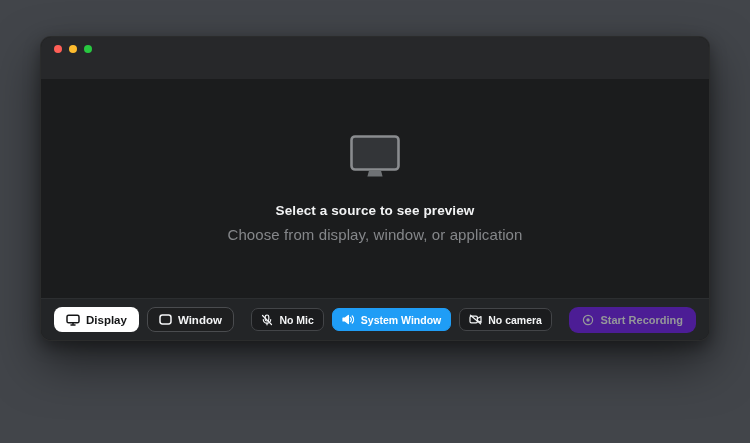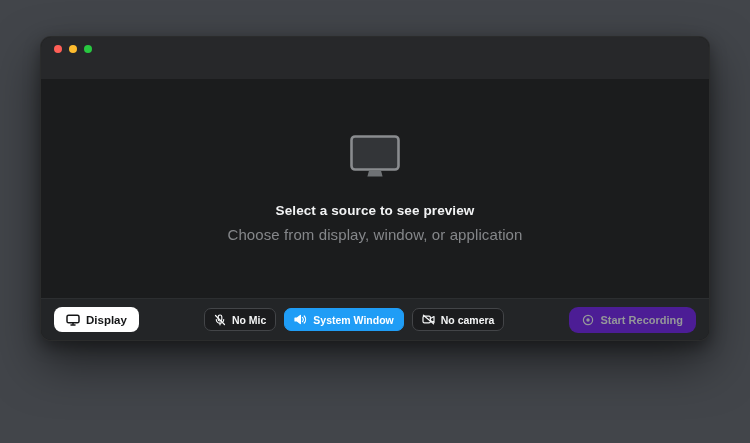--- a/index.html
+++ b/index.html
@@ -83,20 +83,28 @@
       <button class="btn btn-source selected">
         <span>
           <svg width="14" height="12" viewBox="0 0 14 12" fill="none" stroke="#141516" stroke-width="1.5">
             <rect x="1" y="1.2" width="12" height="7.6" rx="1.6"></rect>
             <path d="M5 11 h4" stroke-linecap="round"></path>
             <path d="M7 8.8 v2"></path>
           </svg>
         </span>
         <span>Display</span>
       </button>
+      <button class="btn btn-source unselected">
+        <span>
+          <svg width="13" height="11" viewBox="0 0 13 11" fill="none" stroke="#f4f5f6" stroke-width="1.5">
+            <rect x="1" y="1" width="11" height="9" rx="2.4"></rect>
+          </svg>
+        </span>
+        <span>Window</span>
+      </button>
     </div>
 
     <div class="tb-center">
       <button class="btn btn-device">
         <span>
           <svg width="12" height="12" viewBox="0 0 12 12" fill="none" stroke="#f4f5f6" stroke-width="1.2" stroke-linecap="round">
             <rect x="4.2" y="1" width="3.6" height="6" rx="1.8"></rect>
             <path d="M2.3 5.5 a3.7 3.7 0 0 0 7.4 0"></path>
             <path d="M6 9.2 v1.6"></path>
             <path d="M1.5 1.5 L10.5 10.5"></path>

